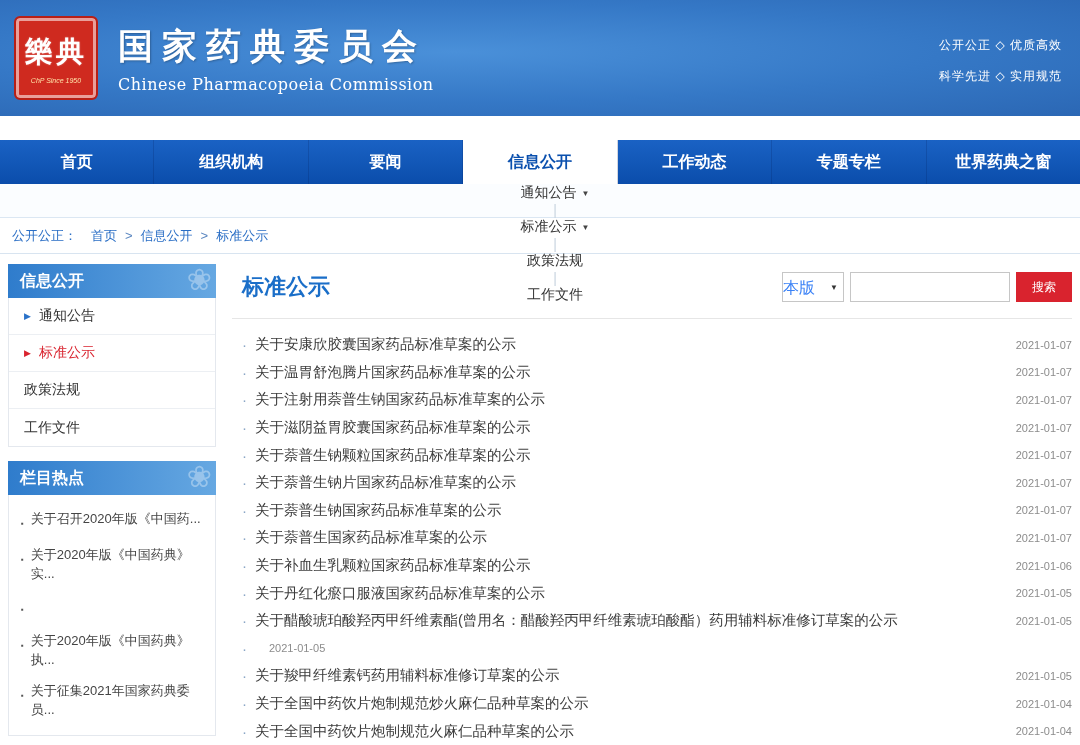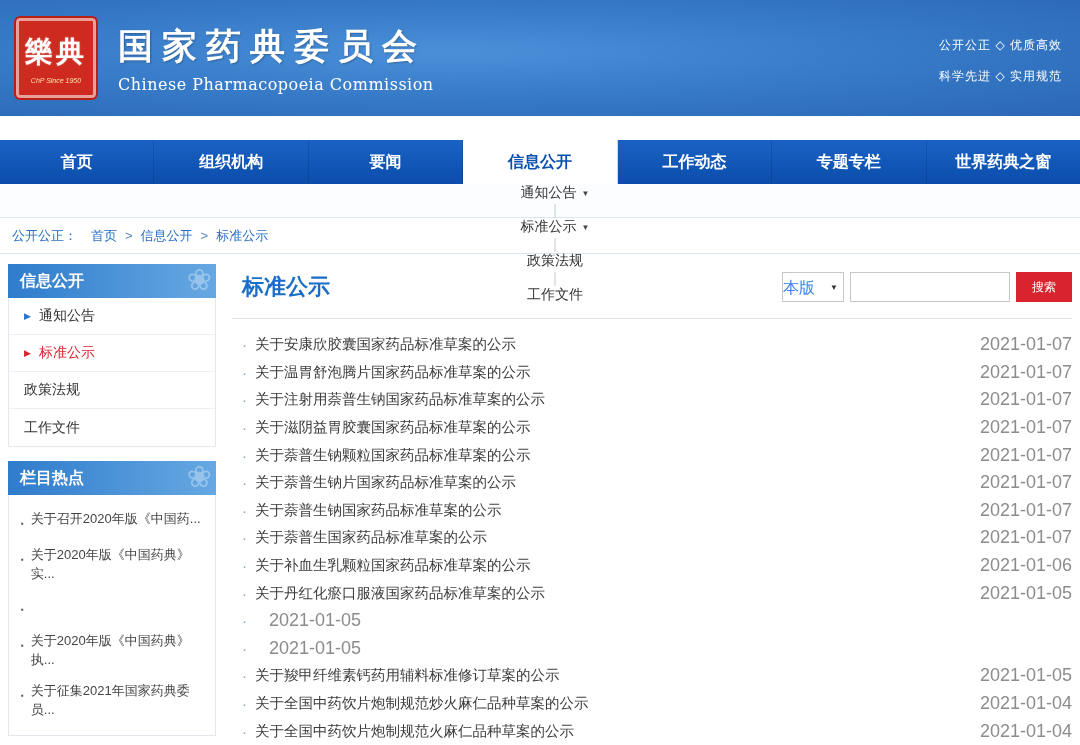--- a/index.html
+++ b/index.html
@@ -84,21 +84,21 @@
   .search-input { width:160px; height:30px; border:1px solid #c6c6c6; padding:0 6px;
     font-size:13px; outline:none; }
   .search-btn { width:56px; height:30px; background:#d9232e; color:#fff; border:none;
     font-size:12px; cursor:pointer; }
 
   .article-list { padding-top:12px; }
   .article-row { display:flex; align-items:center; height:27.6px; font-size:14.5px; }
   .article-row .dot { color:#8aa6c6; font-size:15px; margin:0 8px 0 10px; flex-shrink:0; }
   .article-title { color:#3c3c3c; cursor:pointer; text-decoration:none; flex:1;
     white-space:nowrap; overflow:hidden; text-overflow:ellipsis; }
-  .article-date { color:#8c8c8c; font-size:18px; margin-left:14px; flex-shrink:0; }
+  .article-date { color:#8c8c8c; font-size:11px; margin-left:14px; flex-shrink:0; }
 </style>
 </head>
 <body>
 
 <header class="site-header">
   <div class="logo">
     <div class="logo-chars">樂典</div>
     <div class="logo-caption">ChP  Since 1950</div>
   </div>
   <div class="header-titles">
@@ -251,20 +251,21 @@
           <a class="article-title">关于补血生乳颗粒国家药品标准草案的公示</a>
           <span class="article-date">2021-01-06</span>
         </div>
         <div class="article-row">
           <span class="dot">·</span>
           <a class="article-title">关于丹红化瘀口服液国家药品标准草案的公示</a>
           <span class="article-date">2021-01-05</span>
         </div>
         <div class="article-row">
           <span class="dot">·</span>
+          <a class="article-title">关于醋酸琥珀酸羟丙甲纤维素酯(曾用名：醋酸羟丙甲纤维素琥珀酸酯）药用辅料标准修订草案的公示</a>
           <span class="article-date">2021-01-05</span>
         </div>
         <div class="article-row">
           <span class="dot">·</span>
           <span class="article-date">2021-01-05</span>
         </div>
         <div class="article-row">
           <span class="dot">·</span>
           <a class="article-title">关于羧甲纤维素钙药用辅料标准修订草案的公示</a>
           <span class="article-date">2021-01-05</span>

